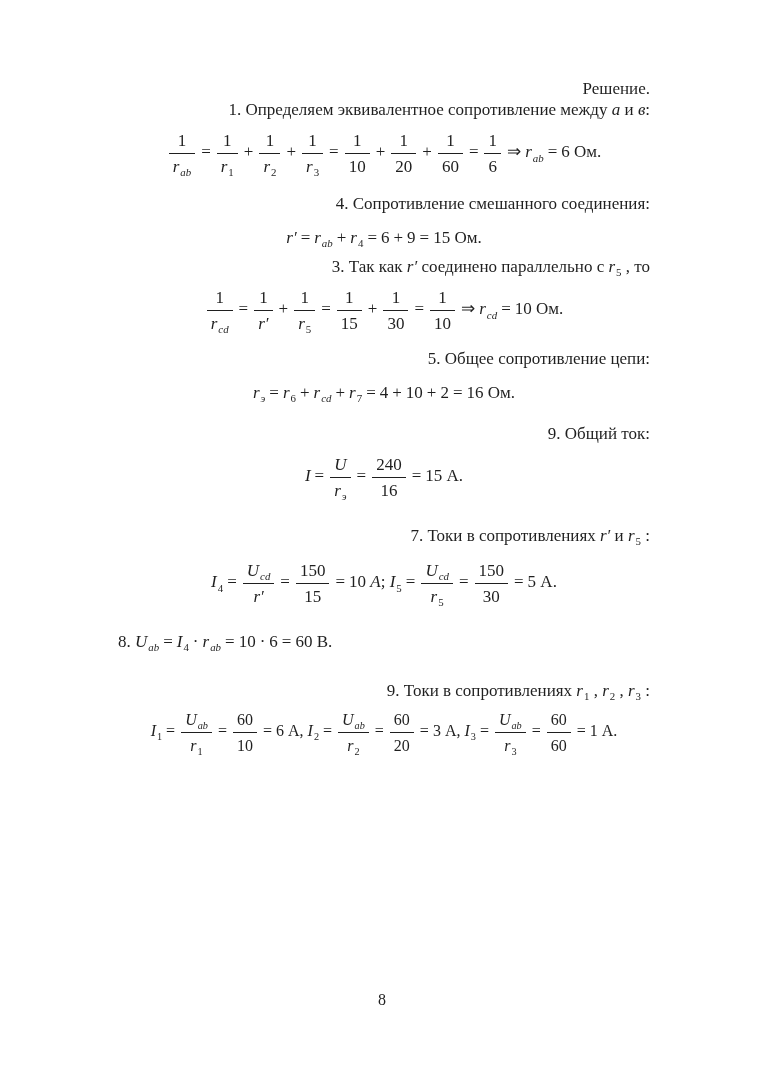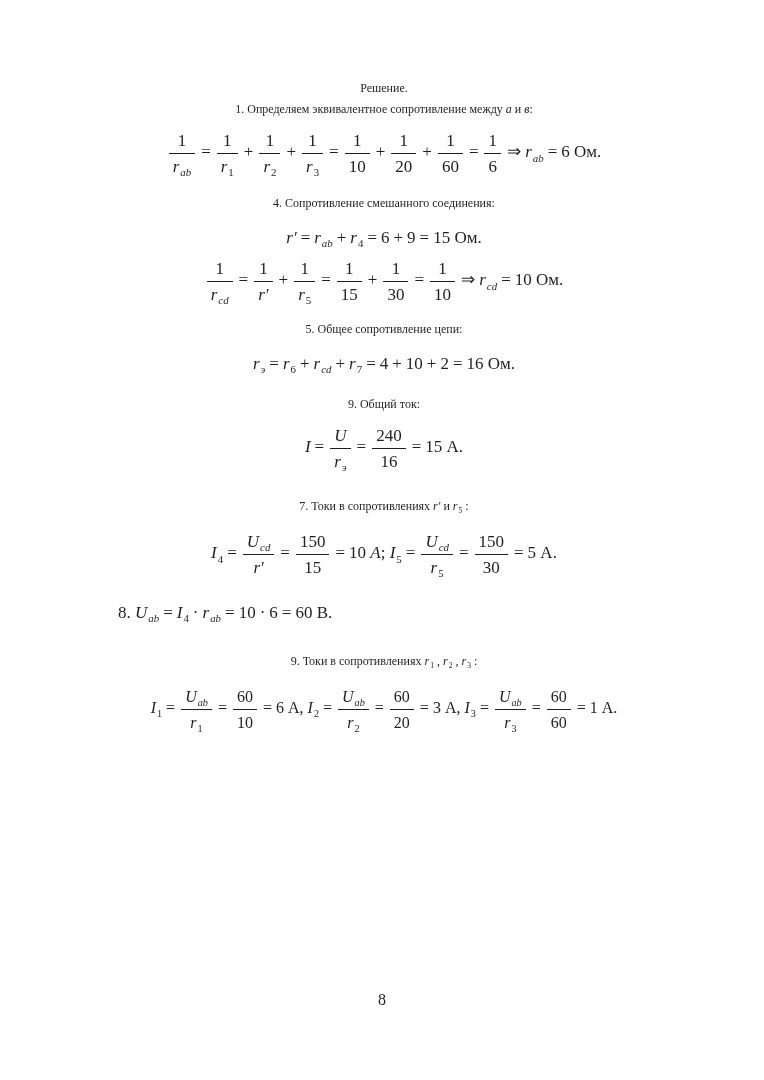--- a/index.html
+++ b/index.html
@@ -12,33 +12,33 @@
     font-family: "Liberation Serif", serif;
     overflow: hidden;
   }
   .content {
     position: absolute;
     left: 118px;
     top: 78px;
     width: 532px;
   }
   .line {
-    font-size: 12px;
+    font-size: 17px;
     line-height: 21px;
-    text-align: center;
+    text-align: right;
   }
   .formula {
     font-size: 17px;
     line-height: 21px;
     text-align: center;
     white-space: nowrap;
     margin: 10px 0 14px 0;
   }
   .formula.flat { margin: 13px 0 8px 0; }
-  .formula.small { font-size: 16px; margin: 14px 0 0 0; }
+  .formula.small { font-size: 16px; margin: 8px 0 0 0; }
   .inline-eq {
     font-size: 17px;
     line-height: 24px;
     text-align: left;
     white-space: nowrap;
   }
   .mt5  { margin-top: 5px; }
   .mt14 { margin-top: 14px; }
   .mt16 { margin-top: 16px; }
   .mt20 { margin-top: 20px; }
@@ -84,20 +84,21 @@
 </head>
 <body>
 
 <div class="page">
   <div class="content">
     <div class="line"><span class="rm">Решение.</span></div>
     <div class="line"><span class="rm">1. Определяем эквивалентное сопротивление между </span><span class="it">а</span><span class="rm"> и </span><span class="it">в</span><span class="rm">:</span></div>
     <div class="formula"><span class="frac"><span class="num"><span class="rm">1</span></span><span class="den"><span class="it">r<sub class="it">ab</sub></span></span></span><span class="op">=</span><span class="frac"><span class="num"><span class="rm">1</span></span><span class="den"><span class="it">r<sub class="rm">1</sub></span></span></span><span class="op">+</span><span class="frac"><span class="num"><span class="rm">1</span></span><span class="den"><span class="it">r<sub class="rm">2</sub></span></span></span><span class="op">+</span><span class="frac"><span class="num"><span class="rm">1</span></span><span class="den"><span class="it">r<sub class="rm">3</sub></span></span></span><span class="op">=</span><span class="frac"><span class="num"><span class="rm">1</span></span><span class="den"><span class="rm">10</span></span></span><span class="op">+</span><span class="frac"><span class="num"><span class="rm">1</span></span><span class="den"><span class="rm">20</span></span></span><span class="op">+</span><span class="frac"><span class="num"><span class="rm">1</span></span><span class="den"><span class="rm">60</span></span></span><span class="op">=</span><span class="frac"><span class="num"><span class="rm">1</span></span><span class="den"><span class="rm">6</span></span></span><span class="op">⇒</span><span class="it">r<sub class="it">ab</sub></span><span class="op">=</span><span class="rm">6 Ом.</span></div>
     <div class="line mt16"><span class="rm">4. Сопротивление смешанного соединения:</span></div>
     <div class="formula flat"><span class="it">r′</span><span class="op">=</span><span class="it">r<sub class="it">ab</sub></span><span class="op">+</span><span class="it">r<sub class="rm">4</sub></span><span class="op">=</span><span class="rm">6</span><span class="op">+</span><span class="rm">9</span><span class="op">=</span><span class="rm">15 Ом.</span></div>
+    <div class="line"><span class="rm">3. Так как </span><span class="it">r′</span><span class="rm"> соединено параллельно с </span><span class="it">r<sub class="rm">5</sub></span><span class="rm"> , то</span></div>
     <div class="formula"><span class="frac"><span class="num"><span class="rm">1</span></span><span class="den"><span class="it">r<sub class="it">cd</sub></span></span></span><span class="op">=</span><span class="frac"><span class="num"><span class="rm">1</span></span><span class="den"><span class="it">r′</span></span></span><span class="op">+</span><span class="frac"><span class="num"><span class="rm">1</span></span><span class="den"><span class="it">r<sub class="rm">5</sub></span></span></span><span class="op">=</span><span class="frac"><span class="num"><span class="rm">1</span></span><span class="den"><span class="rm">15</span></span></span><span class="op">+</span><span class="frac"><span class="num"><span class="rm">1</span></span><span class="den"><span class="rm">30</span></span></span><span class="op">=</span><span class="frac"><span class="num"><span class="rm">1</span></span><span class="den"><span class="rm">10</span></span></span><span class="op">⇒</span><span class="it">r<sub class="it">cd</sub></span><span class="op">=</span><span class="rm">10 Ом.</span></div>
     <div class="line mt14"><span class="rm">5. Общее сопротивление цепи:</span></div>
     <div class="formula flat"><span class="it">r<sub class="it">э</sub></span><span class="op">=</span><span class="it">r<sub class="rm">6</sub></span><span class="op">+</span><span class="it">r<sub class="it">cd</sub></span><span class="op">+</span><span class="it">r<sub class="rm">7</sub></span><span class="op">=</span><span class="rm">4</span><span class="op">+</span><span class="rm">10</span><span class="op">+</span><span class="rm">2</span><span class="op">=</span><span class="rm">16 Ом.</span></div>
     <div class="line mt20"><span class="rm">9. Общий ток:</span></div>
     <div class="formula"><span class="it">I</span><span class="op">=</span><span class="frac"><span class="num"><span class="it">U</span></span><span class="den"><span class="it">r<sub class="it">э</sub></span></span></span><span class="op">=</span><span class="frac"><span class="num"><span class="rm">240</span></span><span class="den"><span class="rm">16</span></span></span><span class="op">=</span><span class="rm">15 А.</span></div>
     <div class="line mt28"><span class="rm">7. Токи в сопротивлениях </span><span class="it">r′</span><span class="rm"> и </span><span class="it">r<sub class="rm">5</sub></span><span class="rm"> :</span></div>
     <div class="formula fm14"><span class="it">I<sub class="rm">4</sub></span><span class="op">=</span><span class="frac"><span class="num"><span class="it">U<sub class="it">cd</sub></span></span><span class="den"><span class="it">r′</span></span></span><span class="op">=</span><span class="frac"><span class="num"><span class="rm">150</span></span><span class="den"><span class="rm">15</span></span></span><span class="op">=</span><span class="rm">10 </span><span class="it">A</span><span class="rm">; </span><span class="it">I<sub class="rm">5</sub></span><span class="op">=</span><span class="frac"><span class="num"><span class="it">U<sub class="it">cd</sub></span></span><span class="den"><span class="it">r<sub class="rm">5</sub></span></span></span><span class="op">=</span><span class="frac"><span class="num"><span class="rm">150</span></span><span class="den"><span class="rm">30</span></span></span><span class="op">=</span><span class="rm">5 А.</span></div>
     <div class="inline-eq mt23"><span class="rm">8. </span><span class="it">U<sub class="it">ab</sub></span><span class="op">=</span><span class="it">I<sub class="rm">4</sub></span><span class="op">·</span><span class="it">r<sub class="it">ab</sub></span><span class="op">=</span><span class="rm">10</span><span class="op">·</span><span class="rm">6</span><span class="op">=</span><span class="rm">60 В.</span></div>
     <div class="line mt26"><span class="rm">9. Токи в сопротивлениях </span><span class="it">r<sub class="rm">1</sub></span><span class="rm"> , </span><span class="it">r<sub class="rm">2</sub></span><span class="rm"> , </span><span class="it">r<sub class="rm">3</sub></span><span class="rm"> :</span></div>
     <div class="formula small"><span class="it">I<sub class="rm">1</sub></span><span class="op">=</span><span class="frac"><span class="num"><span class="it">U<sub class="it">ab</sub></span></span><span class="den"><span class="it">r<sub class="rm">1</sub></span></span></span><span class="op">=</span><span class="frac"><span class="num"><span class="rm">60</span></span><span class="den"><span class="rm">10</span></span></span><span class="op">=</span><span class="rm">6 А, </span><span class="it">I<sub class="rm">2</sub></span><span class="op">=</span><span class="frac"><span class="num"><span class="it">U<sub class="it">ab</sub></span></span><span class="den"><span class="it">r<sub class="rm">2</sub></span></span></span><span class="op">=</span><span class="frac"><span class="num"><span class="rm">60</span></span><span class="den"><span class="rm">20</span></span></span><span class="op">=</span><span class="rm">3 А, </span><span class="it">I<sub class="rm">3</sub></span><span class="op">=</span><span class="frac"><span class="num"><span class="it">U<sub class="it">ab</sub></span></span><span class="den"><span class="it">r<sub class="rm">3</sub></span></span></span><span class="op">=</span><span class="frac"><span class="num"><span class="rm">60</span></span><span class="den"><span class="rm">60</span></span></span><span class="op">=</span><span class="rm">1 А.</span></div>

